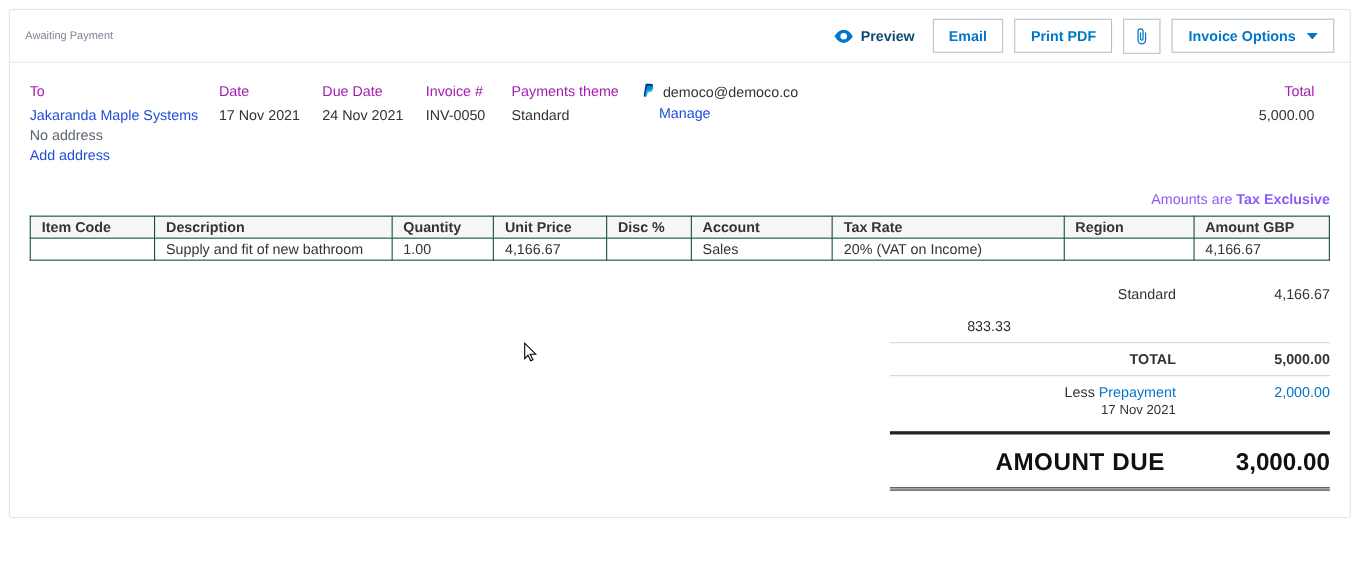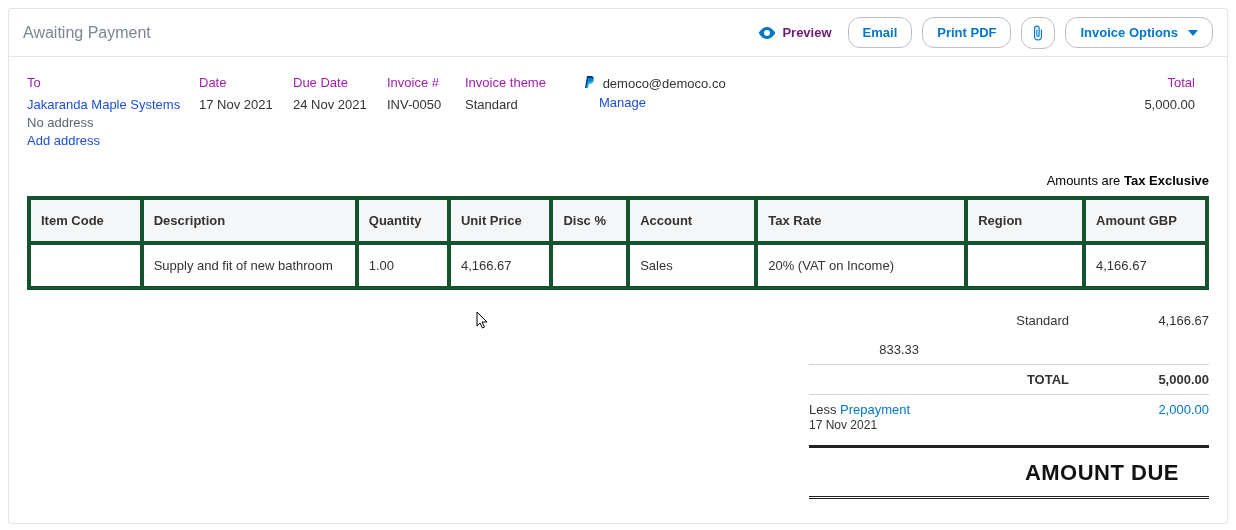--- a/index.html
+++ b/index.html
@@ -20,45 +20,45 @@
   .topbar {
     display: flex;
     align-items: center;
     justify-content: space-between;
     padding: 6px 14px 6px 14px;
     border-bottom: 1px solid #e3e5e8;
     min-height: 48px;
   }
   .status {
     color: #7d8592;
-    font-size: 16px;
+    font-size: 10px;
   }
   .actions {
     display: flex;
     align-items: center;
     gap: 10px;
   }
   .preview {
     display: inline-flex;
     align-items: center;
-    color: #701a75;
+    color: #0c4a6e;
     font-weight: 600;
     gap: 6px;
     cursor: pointer;
     margin-right: 6px;
   }
   .preview svg { fill: #0077c8; }
   .btn {
     border: 1px solid #b7c0c9;
     background: #fff;
     color: #0077c8;
     font-weight: 600;
     font-size: 13px;
     padding: 7px 14px;
-    border-radius: 12px;
+    border-radius: 0;
     cursor: pointer;
     display: inline-flex;
     align-items: center;
     gap: 6px;
   }
   .btn.icon-only { padding: 7px 9px; }
   .btn .chev { margin-left: 4px; }
   .btn svg { stroke: #0077c8; fill: none; }
 
   .content { padding: 18px 18px 24px 18px; }
@@ -69,33 +69,33 @@
   .hdr-val { color: #333; font-size: 13px; line-height: 1.4; }
   .link { color: #1d4ed8; cursor: pointer; }
   .muted { color: #5b6570; }
   .right-col { margin-left: auto; text-align: right; }
   .paypal-icon { display:inline-block; vertical-align: middle; margin-right: 4px; }
 
   .amounts-note {
     text-align: right;
     margin-top: 22px;
     font-size: 13px;
-    color: #000000;
+    color: #8b5cf6;
   }
   .amounts-note .strong { font-weight: 600; }
 
   table.lines {
     width: 100%;
     border-collapse: collapse;
     margin-top: 8px;
     border: 1px solid #d7dcde;
   }
   table.lines th, table.lines td {
-    border: 4px solid #14532d;
-    padding: 13px 10px;
+    border: 1px solid #14532d;
+    padding: 2px 10px;
     font-size: 13px;
     text-align: left;
     background: #fff;
   }
   table.lines th {
     background: #f4f6f7;
     font-weight: 600;
     color: #333;
   }
   .ta-right { text-align: right; }
@@ -110,21 +110,21 @@
     display: flex;
     justify-content: space-between;
     align-items: baseline;
     padding: 7px 0 7px 0;
     font-size: 13px;
   }
   .tot-row .lbl { color: #333; text-align: right; flex: 1; padding-right: 30px; }
   .tot-row .val { min-width: 110px; text-align: right; color: #333; }
   .tot-sep { border-top: 1px solid #cfd4d8; }
   .tot-bold .lbl, .tot-bold .val { font-weight: 700; }
-  .less-row .lbl { text-align: left; }
+  .less-row .lbl { text-align: right; }
   .less-row .link { color:#0077c8; }
   .less-date { color:#333; font-size:12px; }
   .amount-due-wrap { border-top: 3px solid #222; border-bottom: 3px double #222; margin-top:6px; padding: 12px 0 10px 0; display:flex; justify-content:space-between; align-items:center; }
   .amount-due-wrap .lbl { font-size: 22px; font-weight: 800; letter-spacing: 0.5px; flex:1; text-align:right; padding-right:30px; color:#111; }
   .amount-due-wrap .val { font-size: 22px; font-weight: 800; color:#111; min-width:120px; text-align:right; }
 
   .cursor {
     position: absolute;
     left: 476px;
     top: 311px;
@@ -181,21 +181,21 @@
       </div>
       <div class="hdr-group" style="width:80px">
         <div class="hdr-label">Due Date</div>
         <div class="hdr-val">24 Nov 2021</div>
       </div>
       <div class="hdr-group" style="width:64px">
         <div class="hdr-label">Invoice #</div>
         <div class="hdr-val">INV-0050</div>
       </div>
       <div class="hdr-group" style="width:106px">
-        <div class="hdr-label">Invoice theme</div>
+        <div class="hdr-label">Payments theme</div>
         <div class="hdr-val">Standard</div>
       </div>
       <div class="hdr-group" style="width:180px">
         <div class="hdr-val">
           <span class="paypal-icon">
             <svg width="10" height="12" viewBox="0 0 10 12">
                 <path fill="#003087" d="M2 0h4c2 0 3 1 2.5 3S6 6 4 6H3l-1 6H0z"></path>
                 <path fill="#009cde" d="M3 2h3.5c2 0 2.8 1 2.3 3S6.5 8 4.5 8H3.8l-.8 4H1z" opacity=".8"></path>
               </svg>
           </span>
@@ -256,20 +256,21 @@
       </div>
       <div class="tot-row tot-sep less-row">
         <div class="lbl">
           <span>Less </span><span class="link">Prepayment</span><br>
           <span class="less-date">17 Nov 2021</span>
         </div>
         <div class="val link">2,000.00</div>
       </div>
       <div class="amount-due-wrap">
         <div class="lbl">AMOUNT DUE</div>
+        <div class="val">3,000.00</div>
       </div>
     </div>
 
   </div>
 </div>
 
 <svg class="cursor" width="14" height="20" viewBox="0 0 14 20">
   <path d="M1 1l0 14 3-3 2.5 5 2-1-2.5-5 5 0z" fill="#fff" stroke="#000" stroke-width="1"></path>
 </svg>
 

